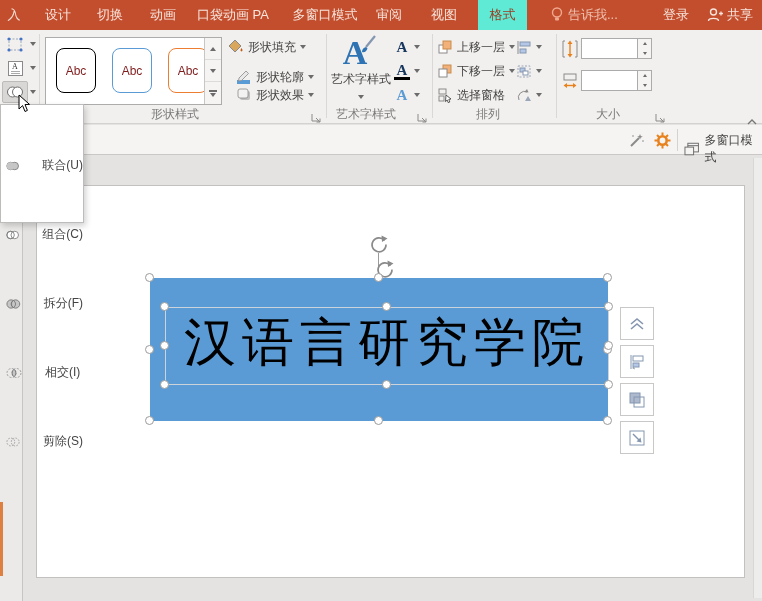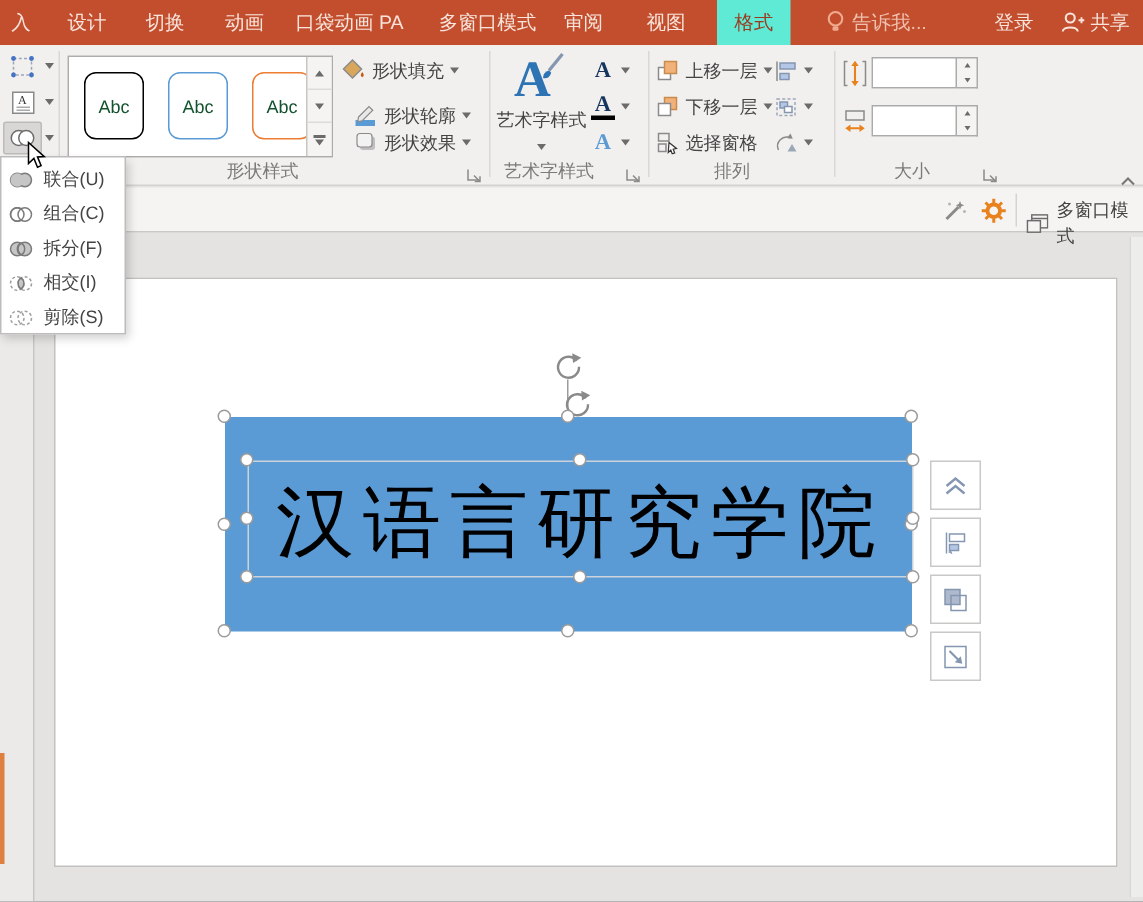--- a/index.html
+++ b/index.html
@@ -18,21 +18,21 @@
   
   .ribbon { position:absolute; left:0; top:30px; width:762px; height:94px; background:#F2F0EE; border-bottom:1px solid #D4D2D0; }
   .rdiv { position:absolute; top:4px; height:84px; width:1px; background:#DAD8D6; }
   .grp-label { position:absolute; top:76px; height:14px; font-size:12px; color:#7A7A7A; text-align:center; }
   .launcher { position:absolute; top:80px; width:12px; height:12px; }
   .side-btn { position:absolute; left:2px; width:26px; height:22px; display:flex; align-items:center; justify-content:center; border-radius:2px; }
   .side-btn.pressed { background:#D9D7D5; border:1px solid #BDBBB9; }
   .side-dd { position:absolute; left:29px; width:8px; height:22px; display:flex; align-items:center; justify-content:center; }
   .dd { width:0; height:0; border-left:3px solid transparent; border-right:3px solid transparent; border-top:4px solid #6B6B6B; display:inline-block; }
   .gallery { position:absolute; left:45px; top:7px; width:177px; height:68px; background:#FFF; border:1px solid #ACACAC; }
-  .thumb { position:absolute; top:10px; width:40px; height:45px; background:#FFF; border-radius:8px; display:flex; align-items:center; justify-content:center; font-size:12px; color:#14532d; }
+  .thumb { position:absolute; top:10px; width:40px; height:45px; background:#FFF; border-radius:8px; display:flex; align-items:center; justify-content:center; font-size:12px; color:#7f1d1d; }
   .gscroll { position:absolute; right:0; top:0; width:17px; height:66px; border-left:1px solid #C8C6C4; background:#F5F4F2; }
   .gcell { height:22px; border-bottom:1px solid #DDDBD9; display:flex; align-items:center; justify-content:center; }
   .tri-up { width:0;height:0;border-left:3px solid transparent;border-right:3px solid transparent;border-bottom:4px solid #6B6B6B; }
   .morebar { width:8px; height:2px; background:#6B6B6B; margin-bottom:1px; }
   .rrow { position:absolute; height:22px; display:flex; align-items:center; gap:4px; font-size:12px; color:#444; white-space:nowrap; }
   .bigbtn { position:absolute; left:330px; top:4px; width:62px; height:86px; text-align:center; font-size:12px; color:#444; }
   .bigA { font-family:"Liberation Serif","DejaVu Serif",serif; font-size:34px; font-weight:bold; color:#2E74B5; line-height:36px; }
   .acol-row { position:absolute; left:394px; width:34px; height:22px; display:flex; align-items:center; gap:4px; }
   .aletter { font-family:"Liberation Serif","DejaVu Serif",serif; font-size:15px; font-weight:bold; width:16px; text-align:center; }
   .a-fill { color:#17365D; }
@@ -50,31 +50,31 @@
   .pluginbar .txt { font-size:12px; color:#444; }
   .vsep { position:absolute; top:4px; width:1px; height:22px; background:#D5D3D1; }
 
   
   .leftstrip { position:absolute; left:0; top:156px; width:23px; height:445px; background:#EBEAE9; border-right:1px solid #C6C5C4; }
   .thumb-edge { position:absolute; left:0; top:502px; width:3px; height:74px; background:#DE8040; }
   .slide { position:absolute; left:36px; top:185px; width:709px; height:393px; background:#FFF; border:1px solid #C2C1C0; }
   .scrollstrip { position:absolute; left:753px; top:158px; width:9px; height:440px; background:#EDEDEC; border-left:1px solid #D8D7D6; }
 
   .shape-rect { position:absolute; left:150px; top:278px; width:458px; height:143px; background:#5B9BD5; }
-  .textbox-sel { position:absolute; left:165px; top:307px; width:444px; height:78px; border:1px solid #CDD3DA; display:flex; align-items:flex-end; justify-content:center; }
+  .textbox-sel { position:absolute; left:165px; top:307px; width:444px; height:78px; border:1px solid #CDD3DA; display:flex; align-items:flex-start; justify-content:center; }
   .shape-text { font-family:"DejaVu Serif","Liberation Serif",serif; font-size:52px; letter-spacing:6px; color:#000; white-space:nowrap; }
   .h { position:absolute; width:9px; height:9px; border-radius:50%; background:#FFF; border:1px solid #9B9B9B; margin:-5px 0 0 -5px; }
   .stem { position:absolute; left:378px; top:253px; width:1px; height:25px; background:#9B9B9B; }
   .rot { position:absolute; width:20px; height:20px; margin:-10px 0 0 -10px; }
 
   .float-btn { position:absolute; left:620px; width:34px; height:33px; background:#FFF; border:1px solid #C9C8C7; display:flex; align-items:center; justify-content:center; }
 
   
   .menu { position:absolute; left:0; top:104px; width:84px; height:119px; background:#FFF; border:1px solid #BEBCBB; box-shadow:2px 3px 6px rgba(0,0,0,0.18); z-index:50; padding-top:3px; }
-  .mitem { height:23px; display:flex; align-items:center; gap:7px; padding-left:5px; font-size:12px; color:#444; white-space:nowrap; }
+  .mitem { height:23px; display:flex; align-items:center; gap:23px; padding-left:5px; font-size:12px; color:#444; white-space:nowrap;margin-top:46px; }
 
   .cursor { position:absolute; left:18px; top:94px; z-index:60; }
 </style>
 </head>
 <body>
 
 <div class="screen">
 
   <div class="tabbar">
     <div class="tab" style="left:0;width:28px">入</div>

